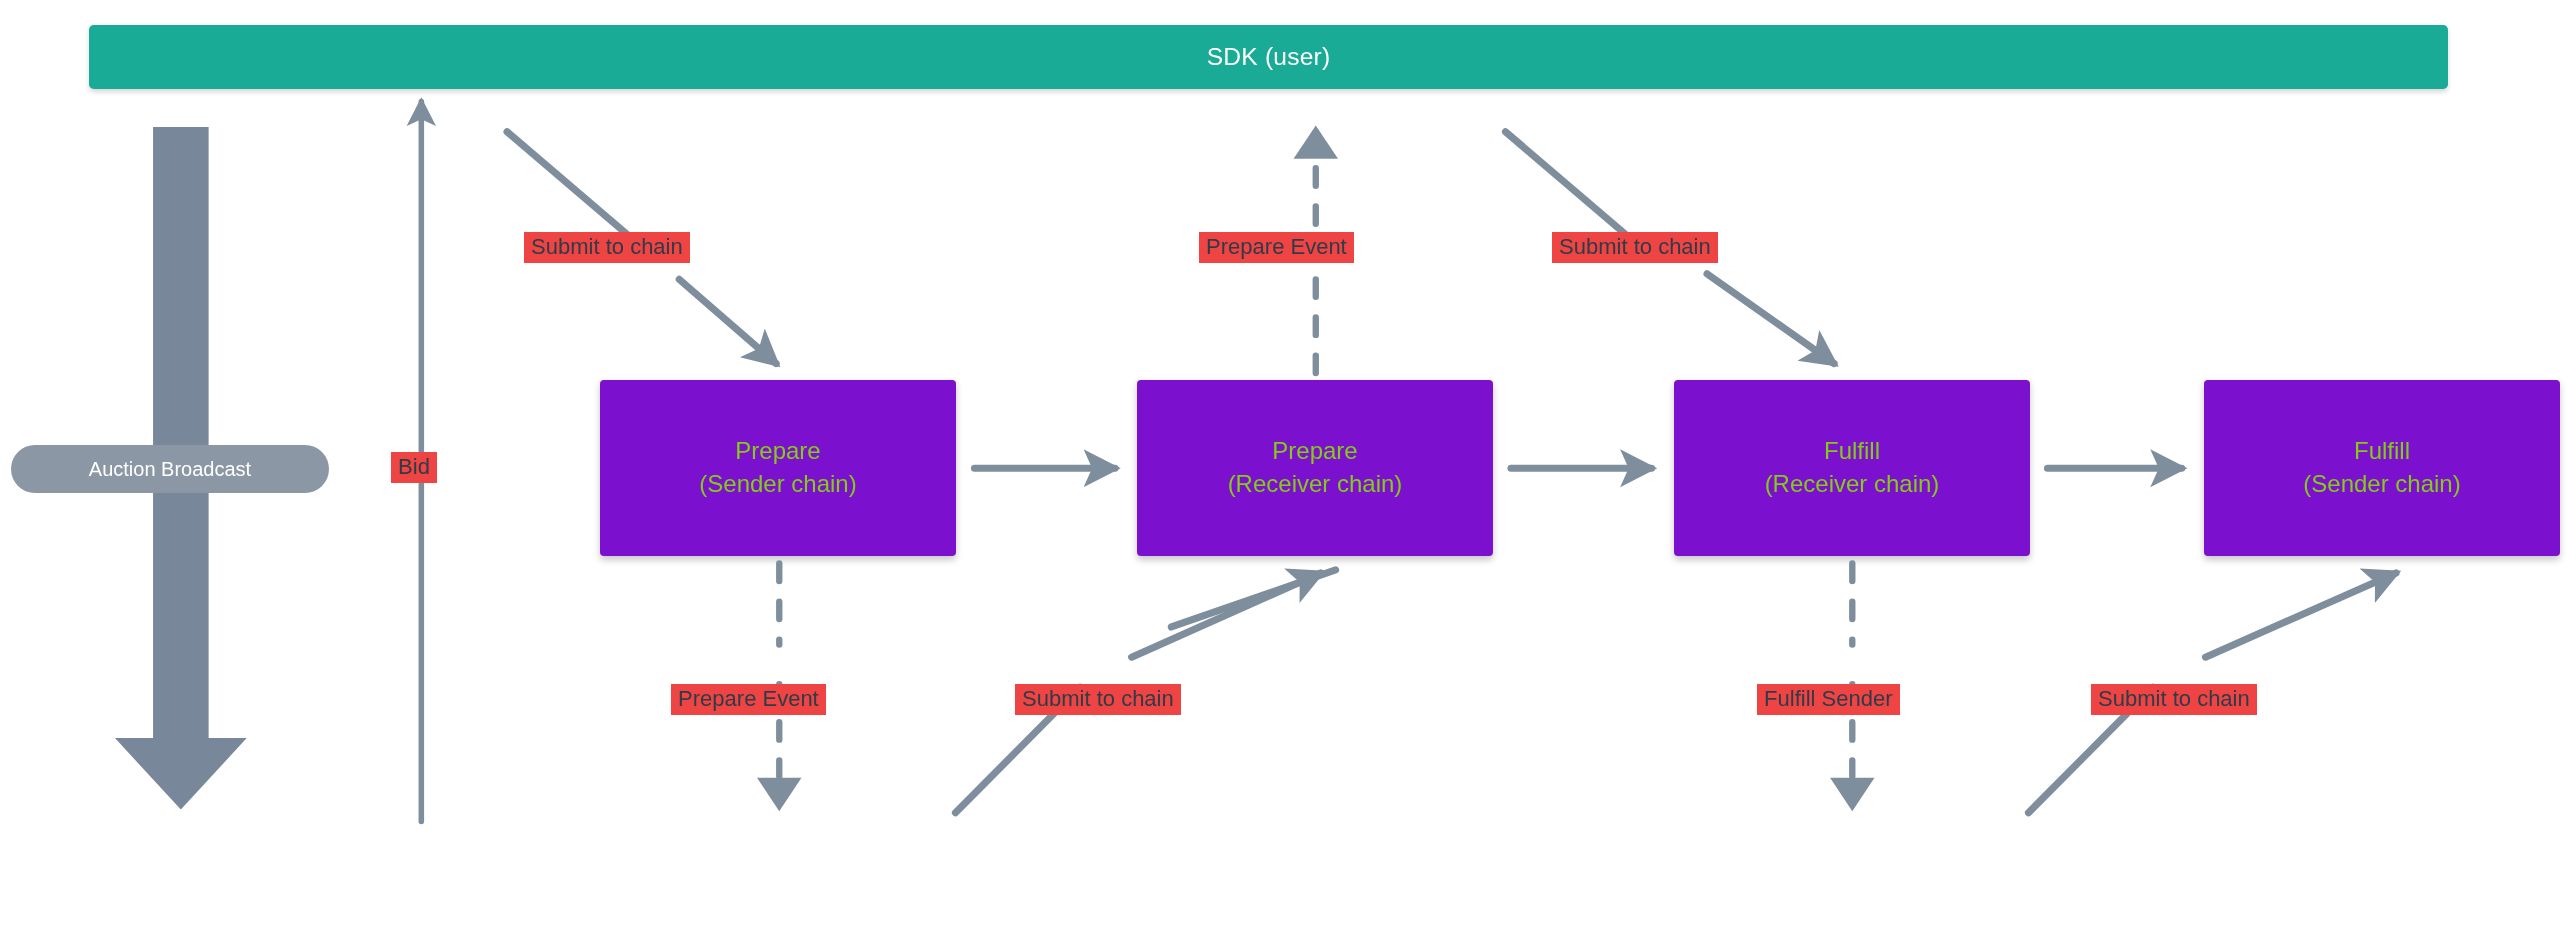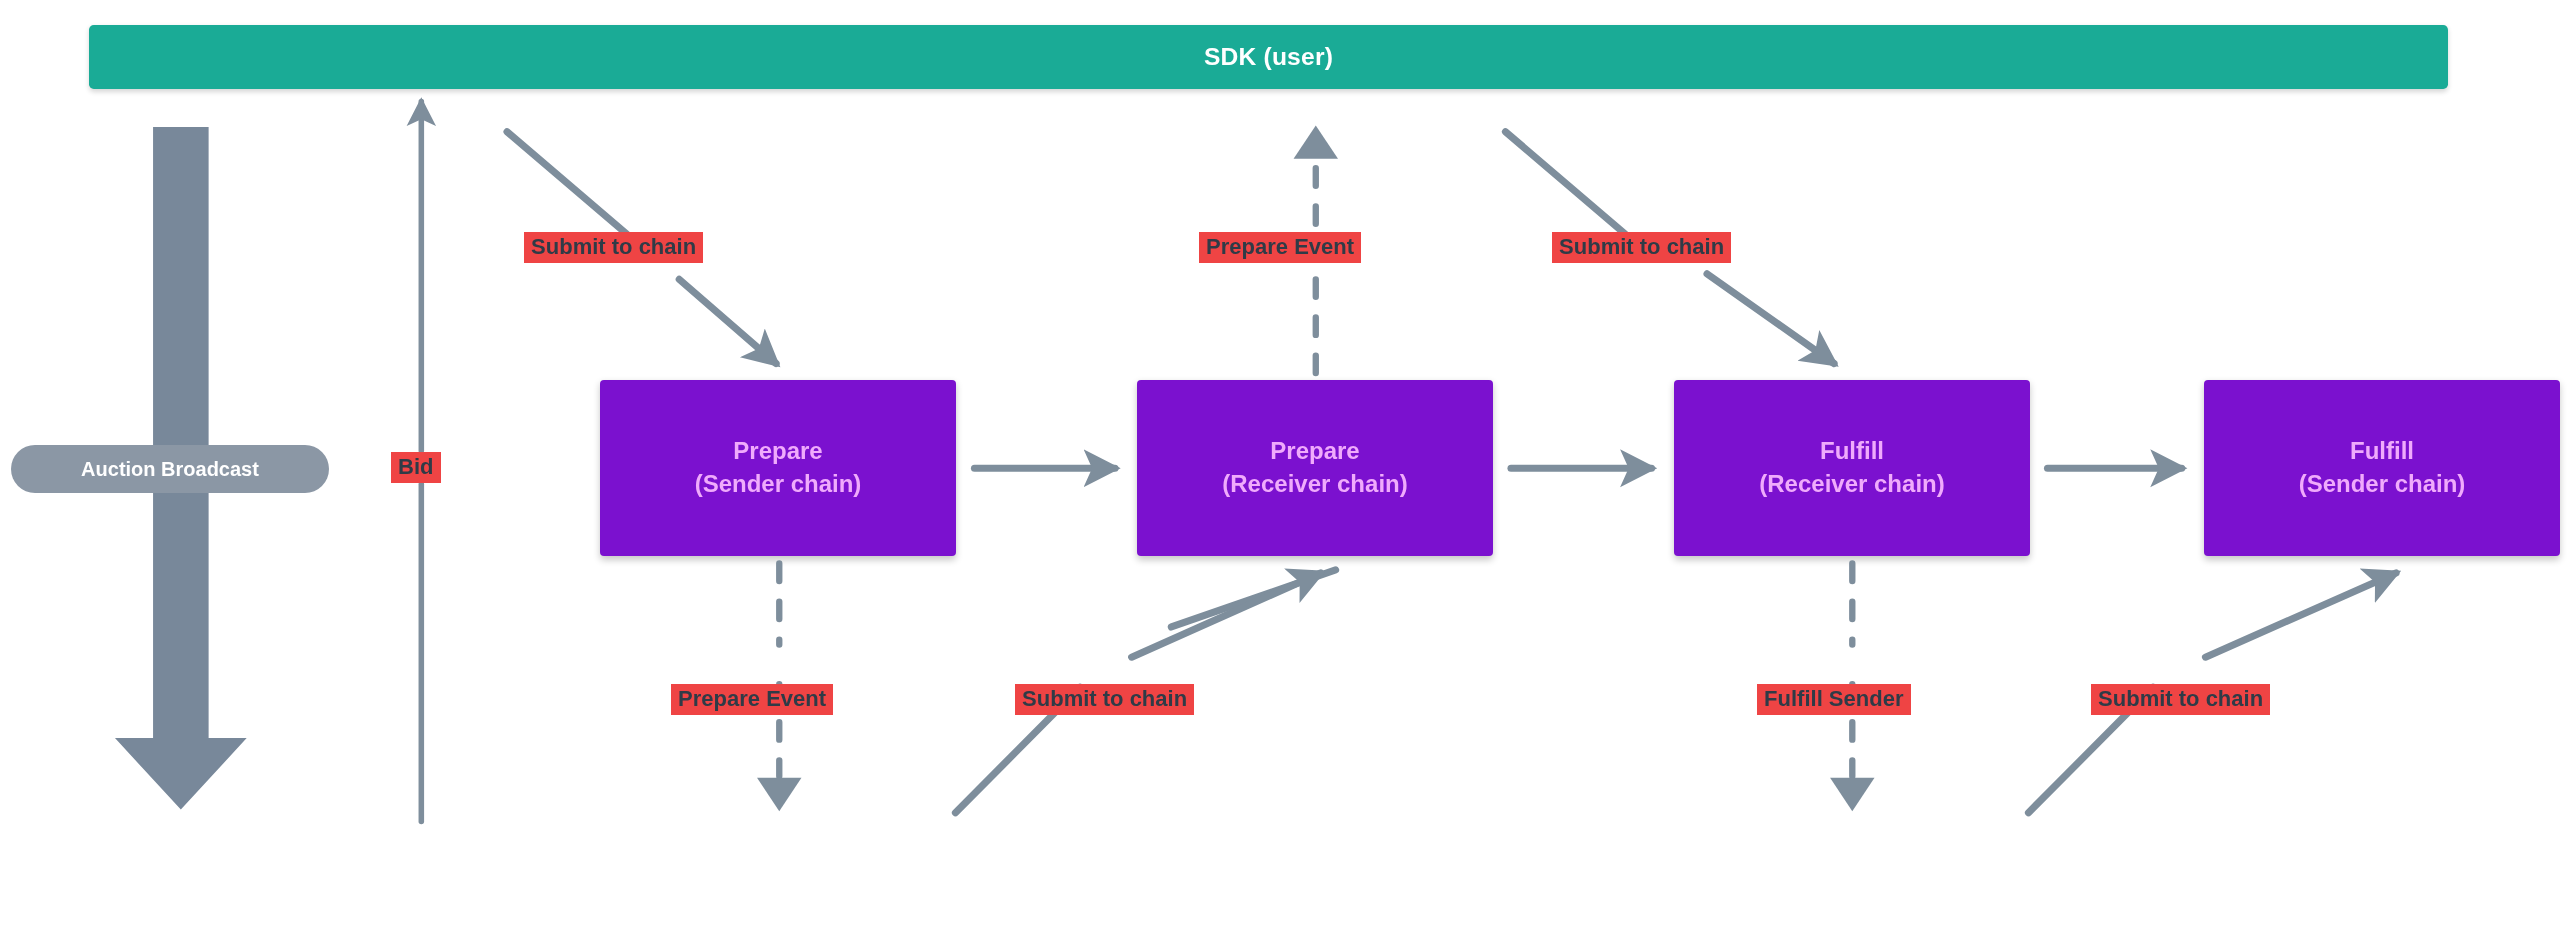--- a/index.html
+++ b/index.html
@@ -9,21 +9,20 @@
   }
   body {
     font-family: "Liberation Sans", sans-serif;
   }
   #stage {
     position: relative;
     width: 2576px;
     height: 927px;
     background: #ffffff;
     overflow: hidden;
-    font-weight: bold;
   }
 
   
   .lane {
     position: absolute;
     display: flex;
     align-items: center;
     justify-content: center;
     border-radius: 4.8px;
     box-shadow: 0 2.4px 5.6px rgba(0,0,0,0.16);
@@ -52,21 +51,21 @@
     top: 380px;
     width: 356px;
     height: 176px;
     background: #7b11cf;
     border-radius: 4px;
     box-shadow: 0 3.2px 7.1px rgba(0,0,0,0.22);
     display: flex;
     flex-direction: column;
     align-items: center;
     justify-content: center;
-    color: #f0abfc;
+    color: #84cc16;
     font-size: 24px;
     line-height: 1.36;
     text-align: center;
   }
   .pbox .l1 { display: block; }
   .pbox .l2 { display: block; }
   .pbox-1 { left: 600px; }
   .pbox-2 { left: 1137px; }
   .pbox-3 { left: 1674px; }
   .pbox-4 { left: 2204px; }

